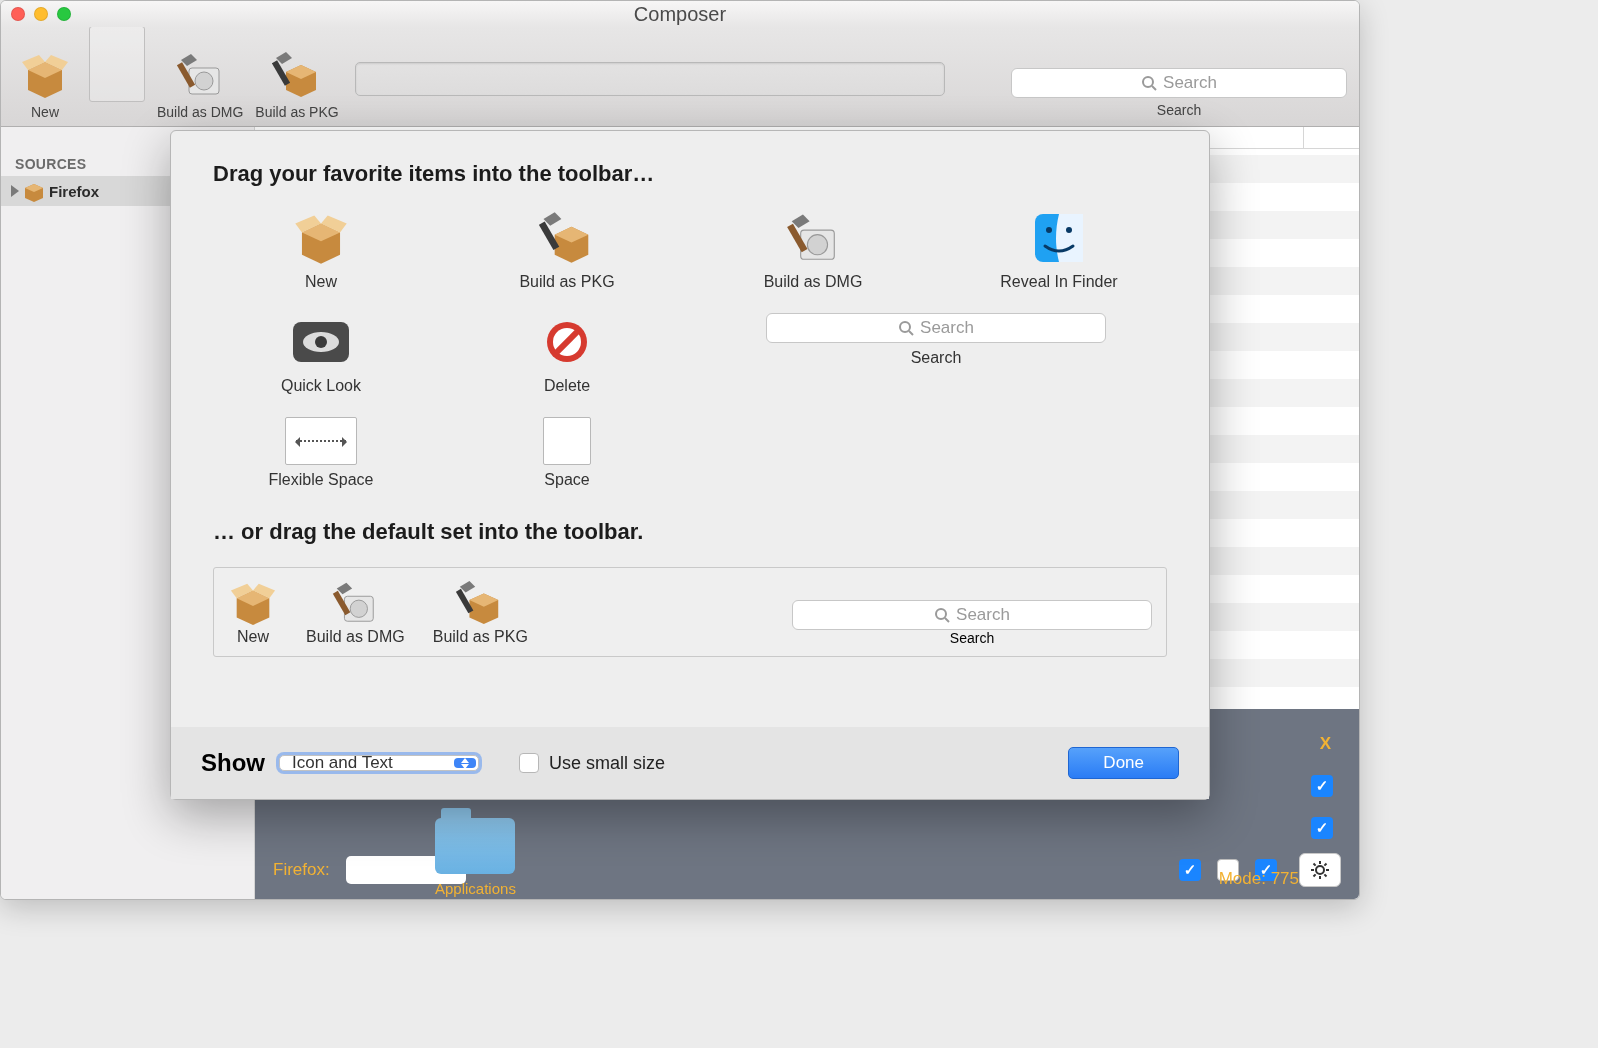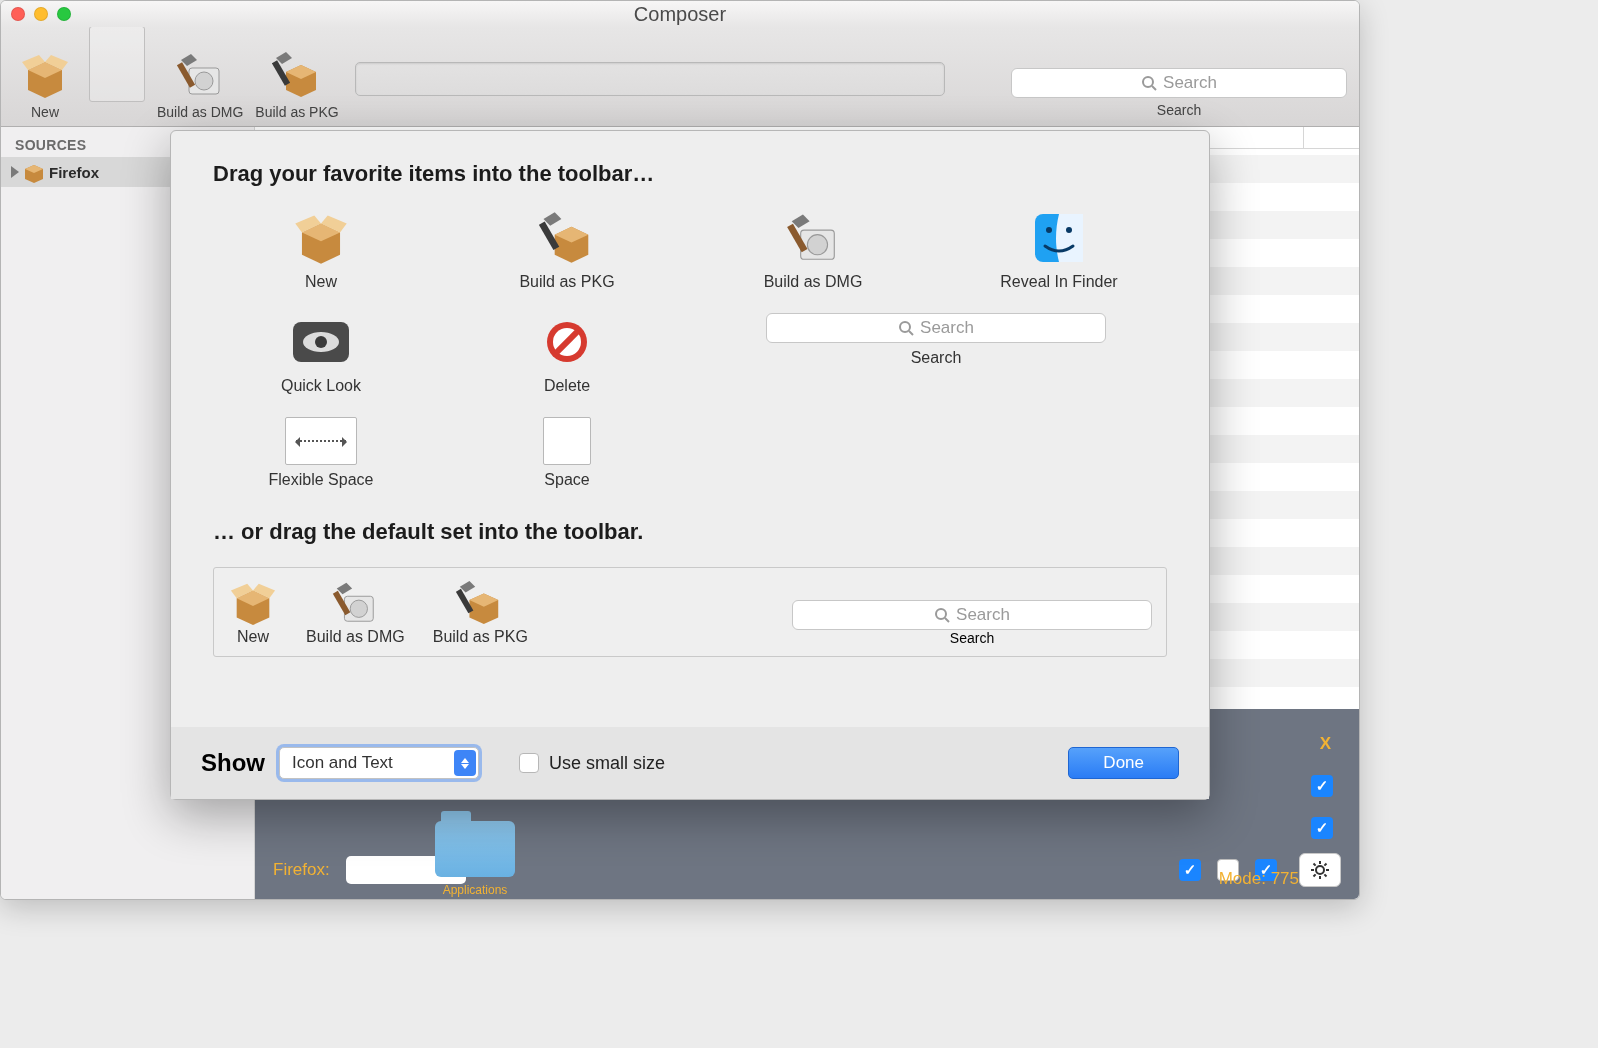--- a/index.html
+++ b/index.html
@@ -103,21 +103,21 @@
 
 .body-split{
   flex:1; display:flex; min-height:0;
 }
 
 
 .sidebar{
   width:254px;
   background:#f0eff0;
   border-right:1px solid #d4d4d4;
-  padding-top:2px;
+  padding-top:21px;
   font-size:15px;
 }
 .sb-section{
   color:#6b6b6b;font-weight:700;font-size:14px;
   padding:8px 14px 4px 14px;
   letter-spacing:.3px;
 }
 .sb-row{
   display:flex;align-items:center;gap:4px;
   padding:4px 10px 4px 6px;
@@ -194,21 +194,21 @@
 .folder-item{display:flex;flex-direction:column;align-items:center;}
 .folder-ico{
   width:80px;height:56px;border-radius:6px;
   background:linear-gradient(#8fc9ef,#69b1e2);
   position:relative;
 }
 .folder-ico::before{
   content:"";position:absolute;top:-10px;left:6px;width:30px;height:12px;
   background:#8fc9ef;border-radius:3px 3px 0 0;
 }
-.folder-lbl{color:#f2b233;font-size:12px;margin-top:6px;}
+.folder-lbl{color:#f2b233;font-size:15px;margin-top:6px;}
 
 
 .sheet{
   position:absolute;
   left:170px; top:130px;
   width:1040px; height:670px;
   background:#eeeeee;
   border:1px solid #b6b6b6;
   border-radius:6px;
   box-shadow: 0 16px 48px rgba(0,0,0,.32);
@@ -266,21 +266,21 @@
 .ds-search .pal-search{width:360px;}
 
 .sheet-footer{
   height:72px;border-top:0;
   background:#e4e4e4;
   display:flex;align-items:center;
   padding:0 30px;
 }
 .footer-label{font-weight:700;font-size:24px;margin-right:14px;}
 .select{
-  height:32px;min-width:200px;
+  height:16px;min-width:200px;
   border:1px solid #c2c2c2;border-radius:5px;
   background:#fff;
   display:flex;align-items:center;padding:0 30px 0 12px;
   position:relative;font-size:17px;color:#333;
   box-shadow:0 0 0 3px rgba(62,133,247,.45);
 }
 .select .stepper{
   position:absolute;right:2px;top:2px;bottom:2px;width:22px;
   background:#3e85f7;border-radius:4px;
   display:flex;flex-direction:column;align-items:center;justify-content:center;gap:1px;

